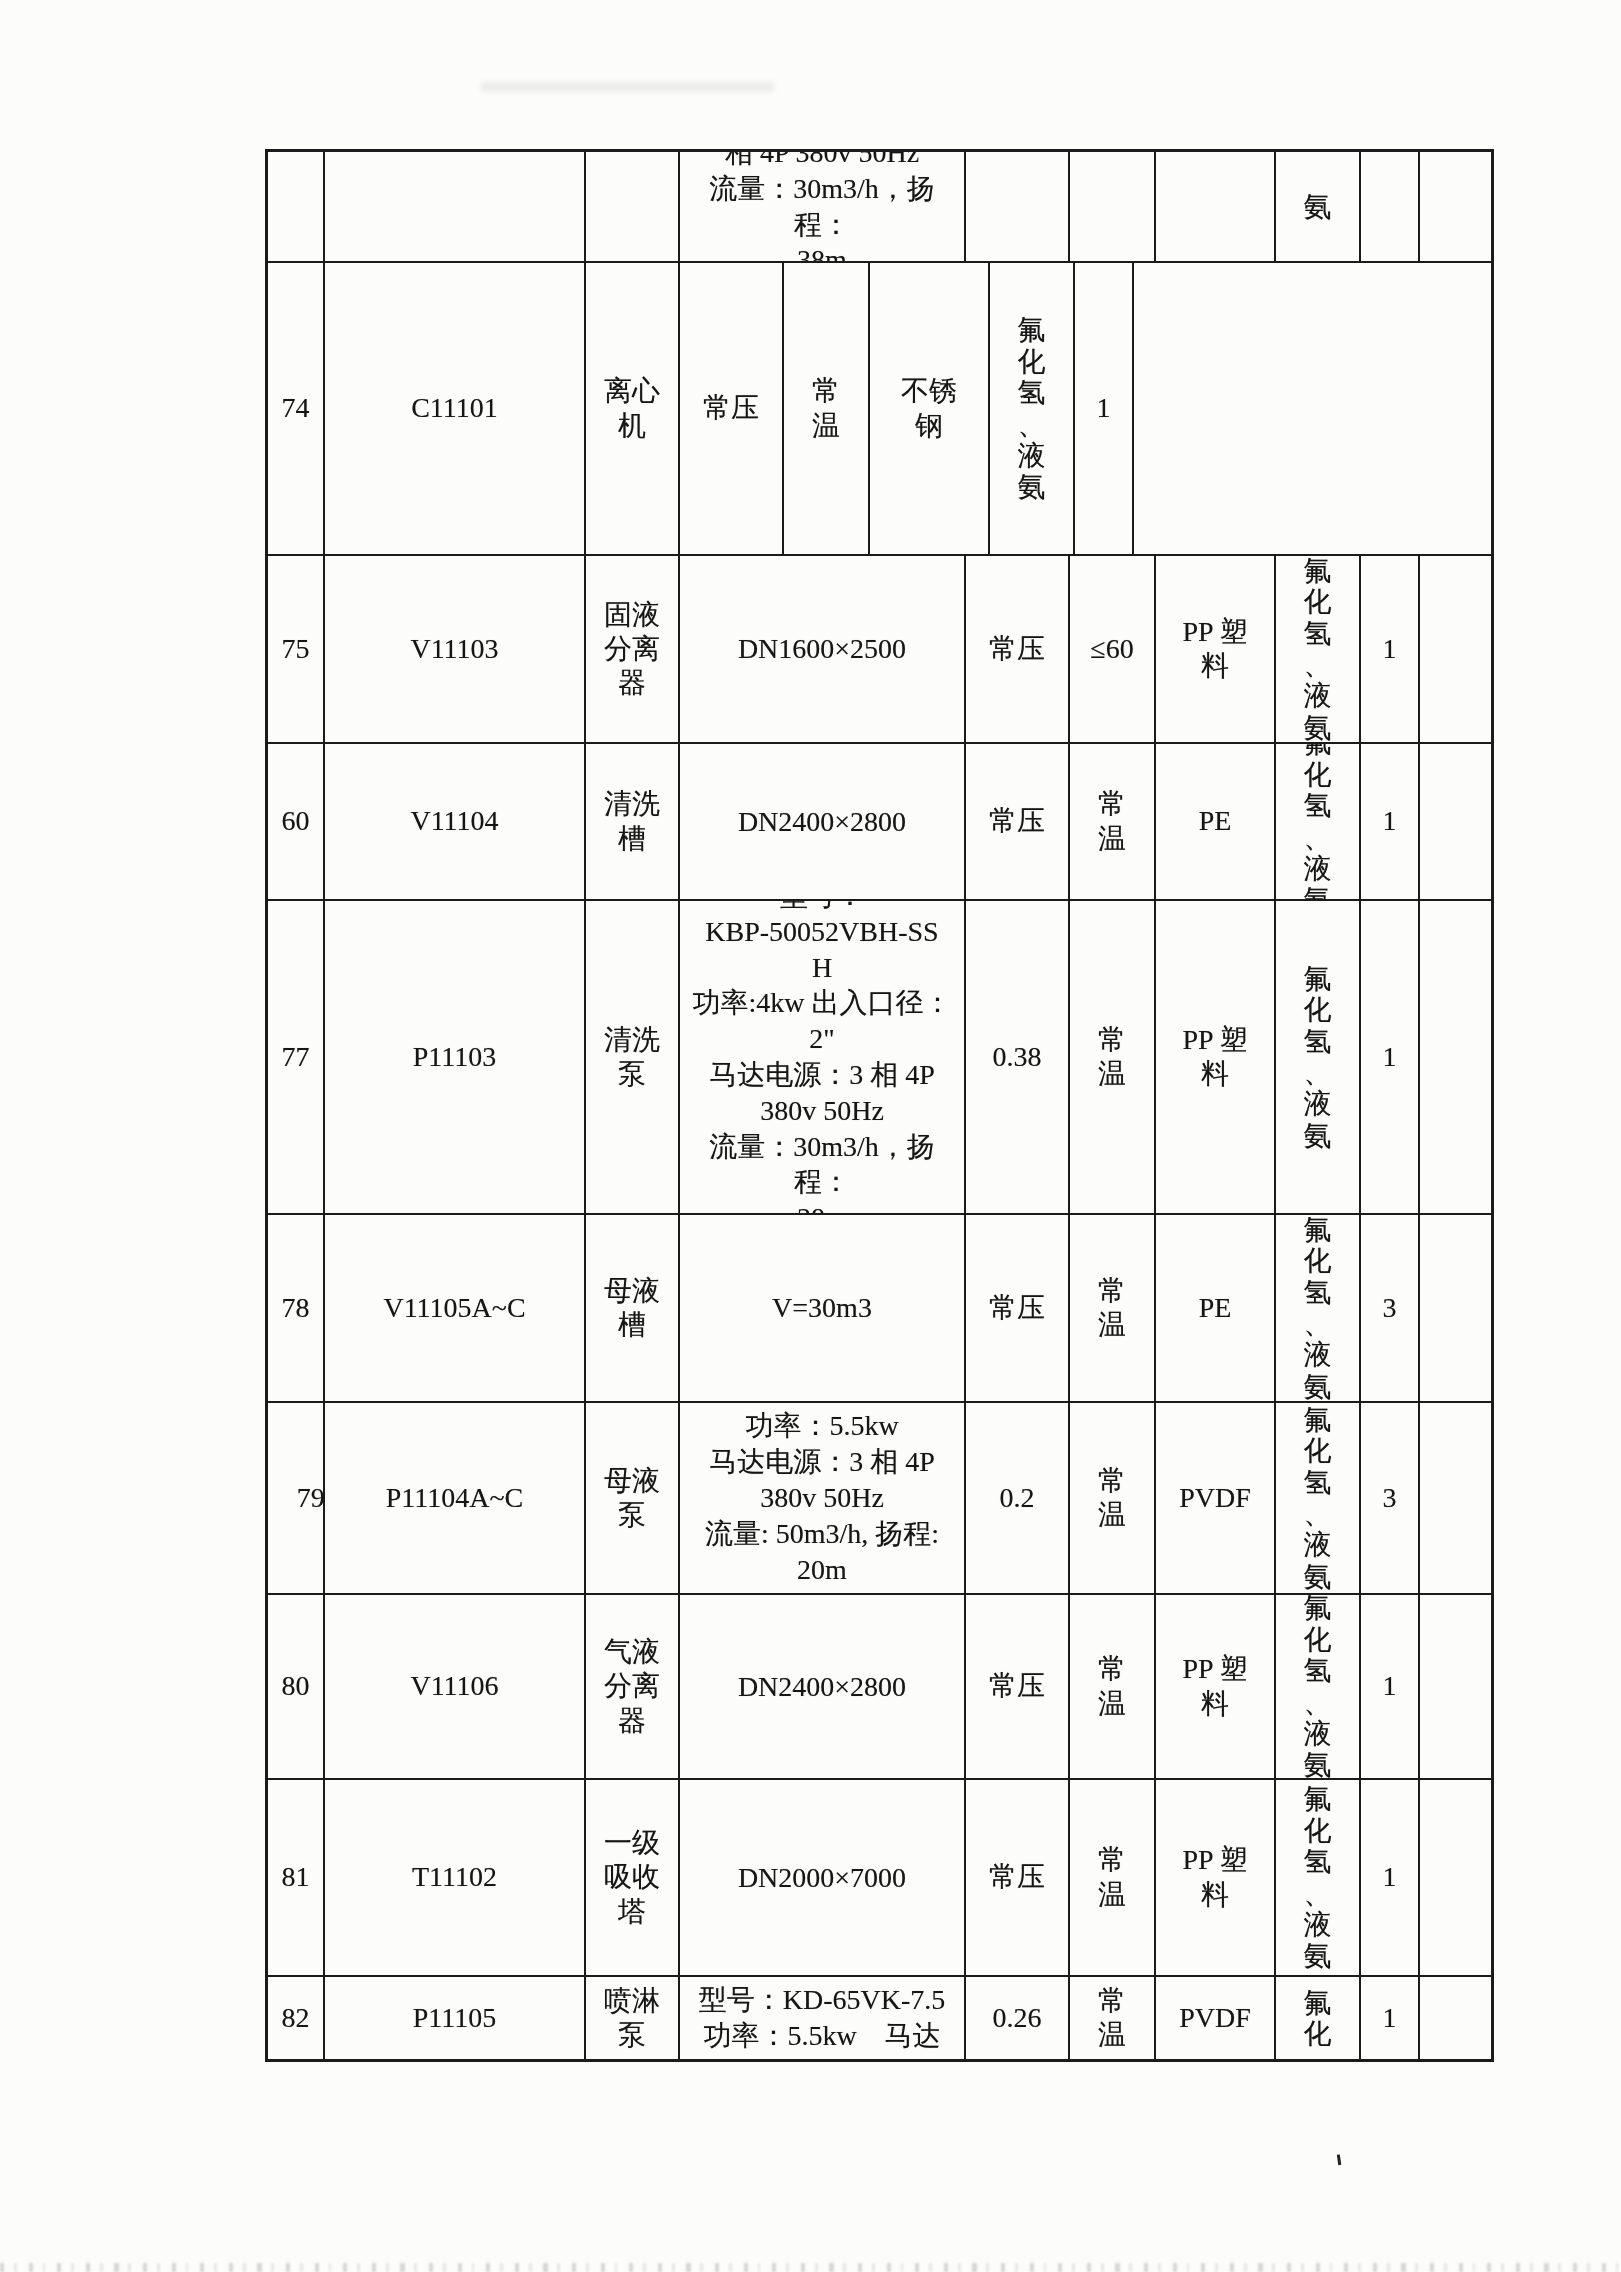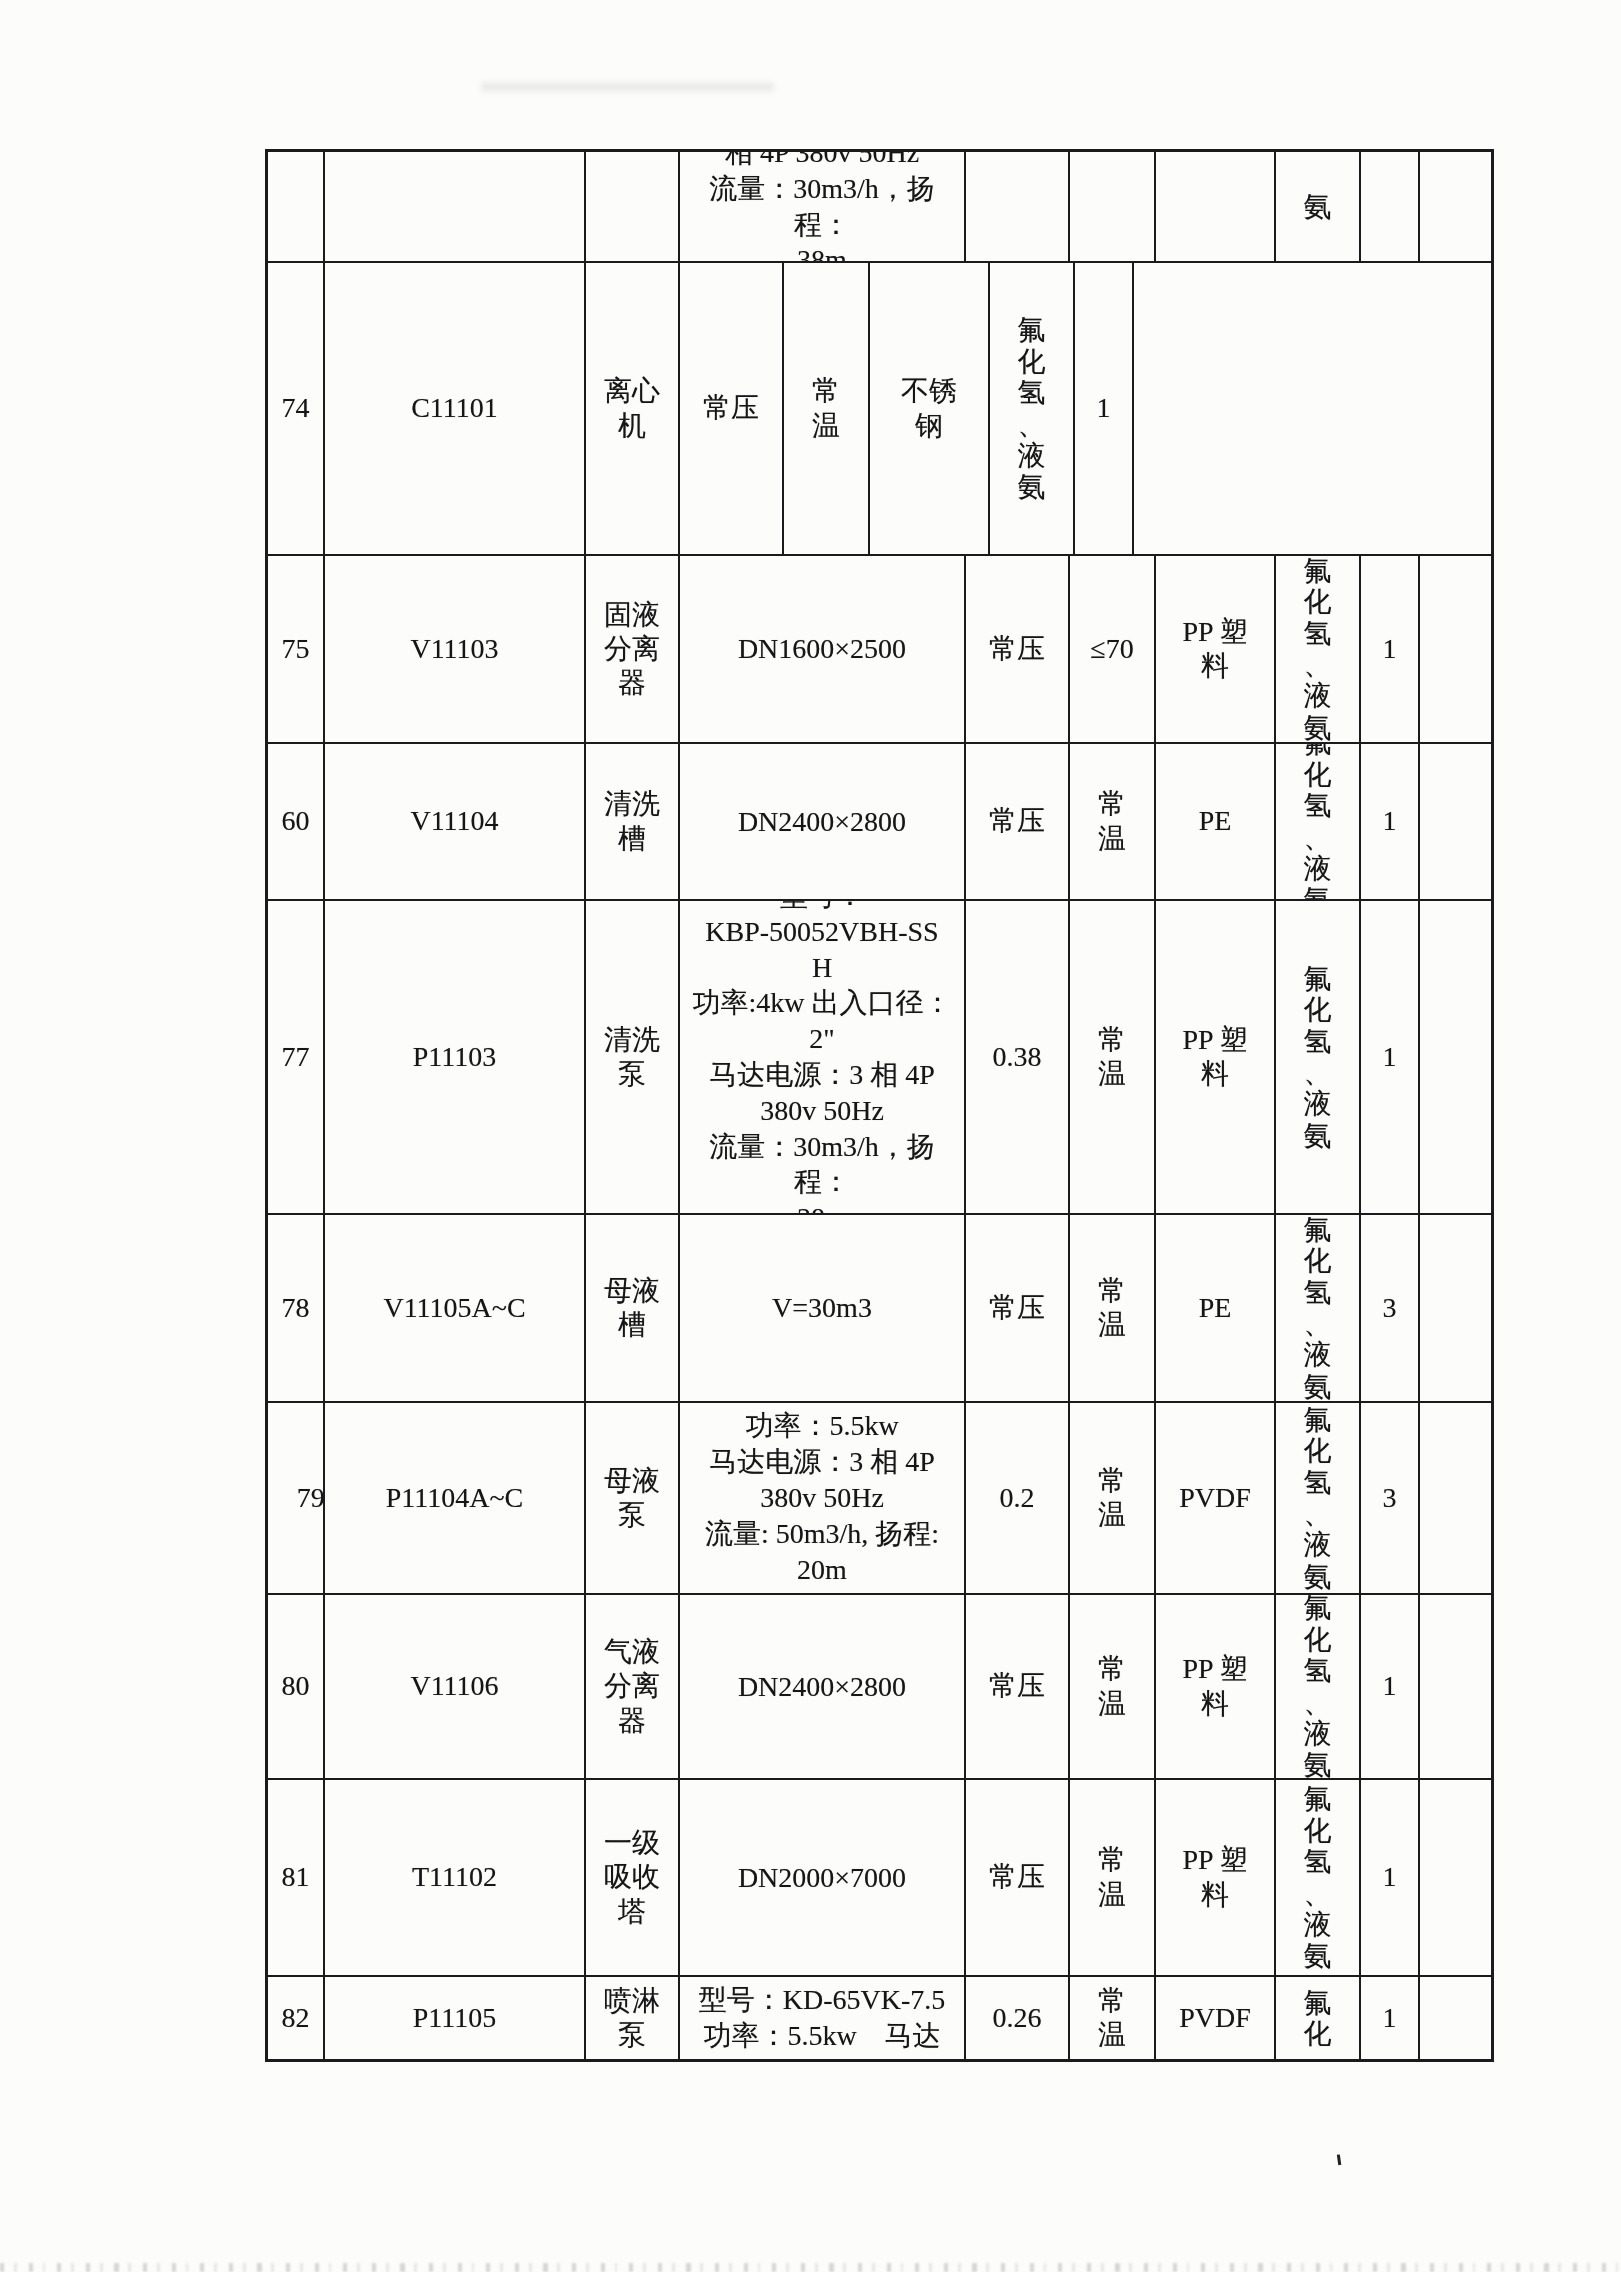--- a/index.html
+++ b/index.html
@@ -111,21 +111,21 @@
         <div class="cell col-blank" style="flex: 0 0 23px;"></div>
       </div>
       <div class="row" style="height: 188px;">
         <div class="cell col-no" style="flex: 0 0 57px;">75</div>
         <div class="cell col-code" style="flex: 0 0 261px;">V11103</div>
         <div class="cell col-name" style="flex: 0 0 94px;">固液
 分离
 器</div>
         <div class="cell col-spec" style="flex: 0 0 286px;">DN1600×2500</div>
         <div class="cell col-pressure" style="flex: 0 0 104px;">常压</div>
-        <div class="cell col-temp" style="flex: 0 0 86px;">≤70</div>
+        <div class="cell col-temp" style="flex: 0 0 86px;">≤60</div>
         <div class="cell col-material" style="flex: 0 0 120px;">PP 塑
 料</div>
         <div class="cell col-medium" style="flex: 0 0 85px;">氟
 化
 氢
 、
 液
 氨</div>
         <div class="cell col-qty" style="flex: 0 0 59px;">1</div>
         <div class="cell col-blank" style="flex: 0 0 23px;"></div>

